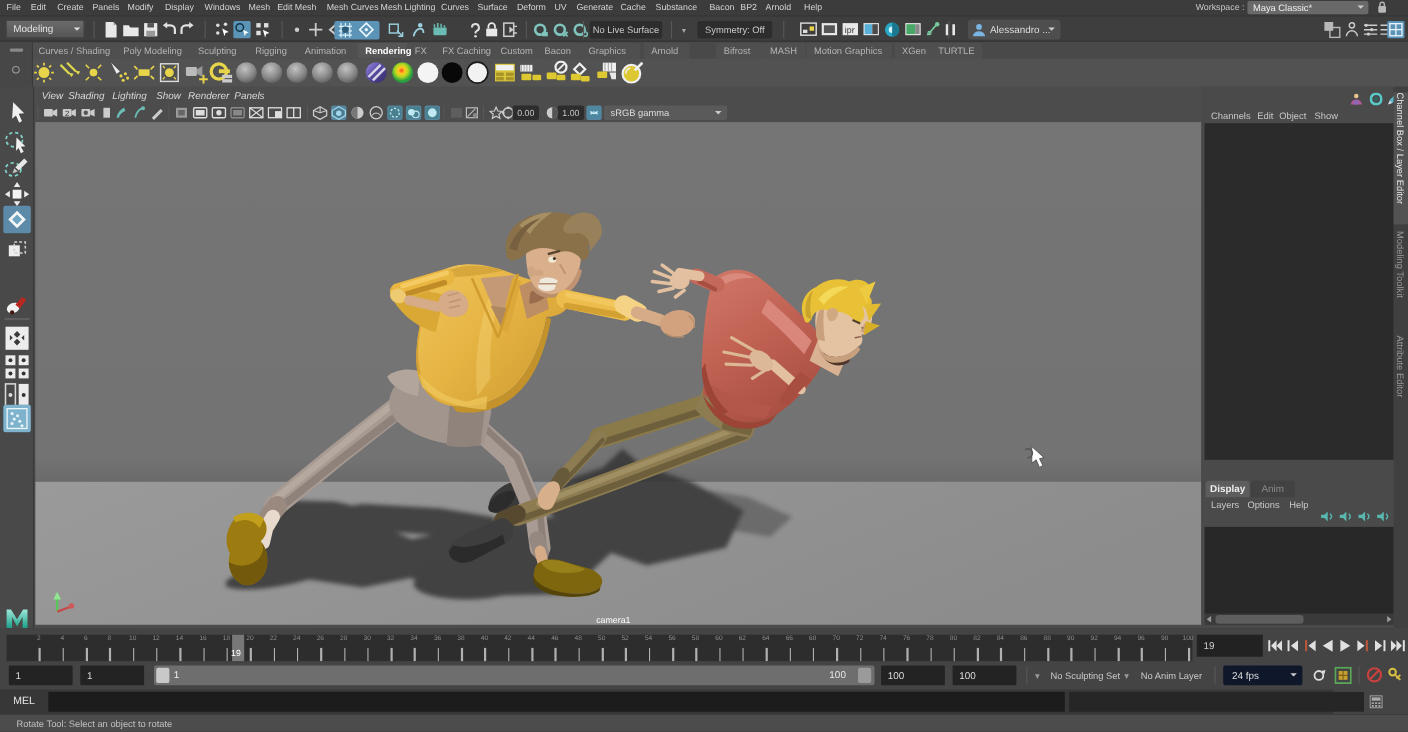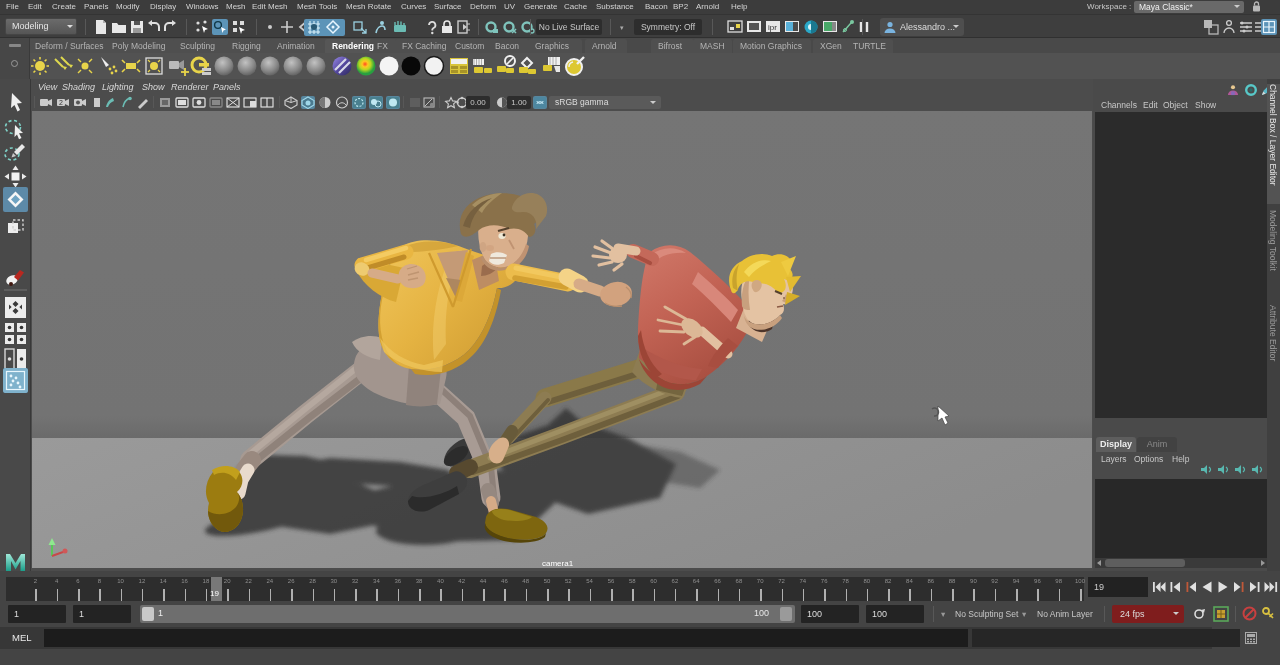--- a/index.html
+++ b/index.html
@@ -67,21 +67,21 @@
 #playctl{left:1152px;top:6px;width:126px;height:20px;}
 
 #rangebar{left:0;top:602px;width:1280px;height:25px;background:#444;}
 .rfield{top:3px;height:18px;background:#232323;color:#ddd;font-size:9px;line-height:18px;text-indent:6px;border-radius:1px;}
 #rslider{left:140px;top:3px;width:655px;height:18px;background:#6e6e6e;border-radius:2px;}
 #rslider .h1{left:2px;top:2px;width:12px;height:14px;background:#c8c8c8;border-radius:2px;}
 #rslider .l1{left:18px;top:3px;color:#f0f0f0;font-size:9px;}
 #rslider .l100{right:26px;top:3px;color:#e8e8e8;font-size:9px;}
 #rslider .h2{right:3px;top:2px;width:12px;height:14px;background:#9a9a9a;border-radius:2px;}
 .rlab{top:7px;font-size:8.5px;color:#c8c8c8;white-space:nowrap;}
-#fpsdd{left:1112px;top:3px;width:72px;height:18px;background:#7f1d1d;border-radius:2px;}
+#fpsdd{left:1112px;top:3px;width:72px;height:18px;background:#0f172a;border-radius:2px;}
 #fpsdd b{font-weight:normal;font-size:9px;color:#ddd;left:8px;top:4px;}
 #fpsdd i{right:5px;top:7px;border:3.5px solid transparent;border-top-color:#ccc;width:0;height:0;}
 
 #melbar{left:0;top:627px;width:1212px;height:22px;background:#373737;}
 #melbar .mlab{left:12px;top:5px;color:#e8e8e8;font-size:9.5px;}
 #melfield{left:44px;top:2px;width:924px;height:18px;background:#1c1c1c;}
 #melfield2{left:972px;top:2px;width:268px;height:18px;background:#262626;}
 #helpbar{left:0;top:649px;width:1280px;height:16px;background:#4c4c4c;border-top:1px solid #3c3c3c;}
 #helpbar span{left:15px;top:3px;font-size:8.5px;color:#c0c0c0;}
 </style></head><body>
@@ -90,22 +90,22 @@
   <div id="menubar">
     <span style="left:6px">File</span>
       <span style="left:28px">Edit</span>
       <span style="left:52px">Create</span>
       <span style="left:84px">Panels</span>
       <span style="left:116px">Modify</span>
       <span style="left:150px">Display</span>
       <span style="left:186px">Windows</span>
       <span style="left:226px">Mesh</span>
       <span style="left:252px">Edit Mesh</span>
-      <span style="left:297px">Mesh Tools</span>
-      <span style="left:346px">Mesh Rotate</span>
+      <span style="left:297px">Mesh Curves</span>
+      <span style="left:346px">Mesh Lighting</span>
       <span style="left:401px">Curves</span>
       <span style="left:434px">Surface</span>
       <span style="left:470px">Deform</span>
       <span style="left:504px">UV</span>
       <span style="left:524px">Generate</span>
       <span style="left:564px">Cache</span>
       <span style="left:596px">Substance</span>
       <span style="left:645px">Bacon</span>
       <span style="left:673px">BP2</span>
       <span style="left:696px">Arnold</span>
@@ -321,21 +321,21 @@
       <i style="left:395px;top:1px;width:60px;height:14px;background:#4f4f4f;border-radius:2px 2px 0 0"></i>
       <i style="left:448px;top:1px;width:46px;height:14px;background:#4f4f4f;border-radius:2px 2px 0 0"></i>
       <i style="left:488px;top:1px;width:41px;height:14px;background:#4f4f4f;border-radius:2px 2px 0 0"></i>
       <i style="left:528px;top:1px;width:54px;height:14px;background:#4f4f4f;border-radius:2px 2px 0 0"></i>
       <i style="left:585px;top:1px;width:42px;height:14px;background:#4f4f4f;border-radius:2px 2px 0 0"></i>
       <i style="left:651px;top:1px;width:43px;height:14px;background:#4f4f4f;border-radius:2px 2px 0 0"></i>
       <i style="left:693px;top:1px;width:39px;height:14px;background:#4f4f4f;border-radius:2px 2px 0 0"></i>
       <i style="left:733px;top:1px;width:78px;height:14px;background:#4f4f4f;border-radius:2px 2px 0 0"></i>
       <i style="left:813px;top:1px;width:37px;height:14px;background:#4f4f4f;border-radius:2px 2px 0 0"></i>
       <i style="left:846px;top:1px;width:47px;height:14px;background:#4f4f4f;border-radius:2px 2px 0 0"></i>
-      <span style="left:35px">Deform / Surfaces</span>
+      <span style="left:35px">Curves / Shading</span>
       <span style="left:112px">Poly Modeling</span>
       <span style="left:180px">Sculpting</span>
       <span style="left:232px">Rigging</span>
       <span style="left:277px">Animation</span>
       <span class="act" style="left:332px">Rendering</span>
       <span style="left:377px">FX</span>
       <span style="left:402px">FX Caching</span>
       <span style="left:455px">Custom</span>
       <span style="left:495px">Bacon</span>
       <span style="left:535px">Graphics</span>
@@ -1213,14 +1213,17 @@
           <rect x="2" y="6.5" width="2" height="1.5"></rect>
           <rect x="5" y="6.5" width="2" height="1.5"></rect>
           <rect x="8" y="6.5" width="2" height="1.5"></rect>
           <rect x="2" y="9" width="2" height="1.5"></rect>
           <rect x="5" y="9" width="2" height="1.5"></rect>
           <rect x="8" y="9" width="2" height="1.5"></rect>
         </g>
       </svg>
   </div>
 
+  <div id="helpbar">
+      <span>Rotate Tool: Select an object to rotate</span>
+    </div>
 
 </div>
 
 </body></html>

